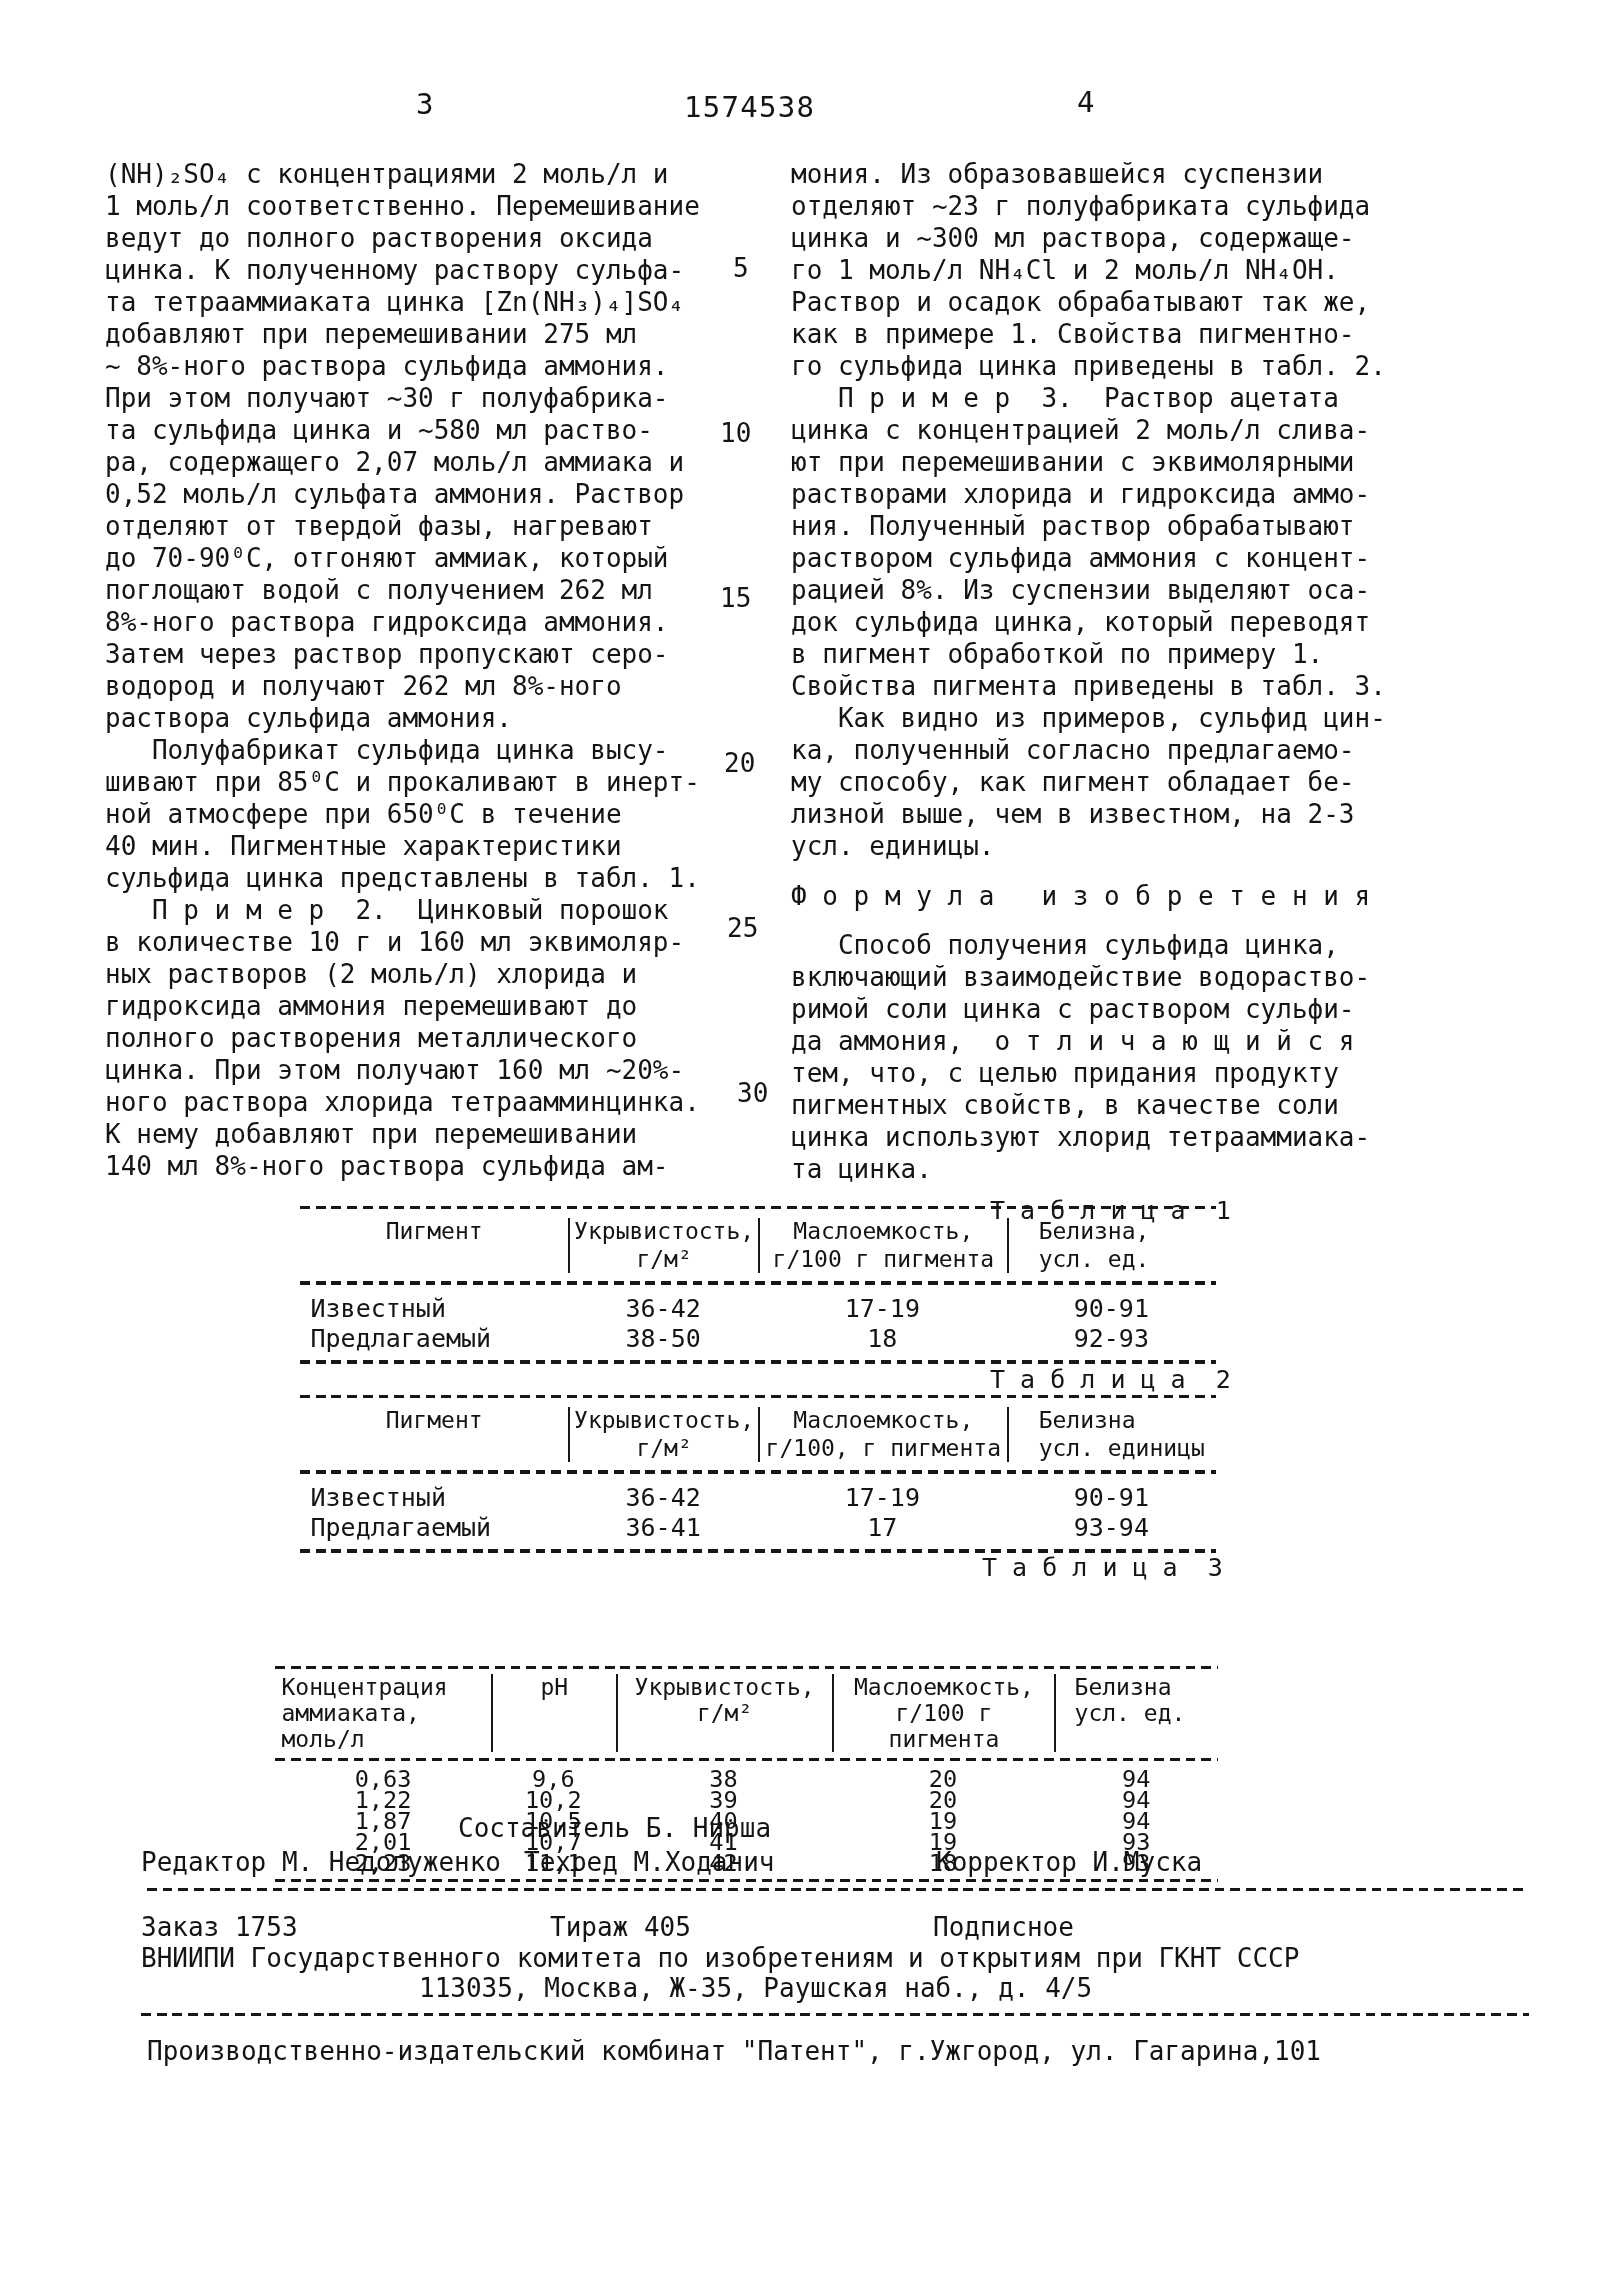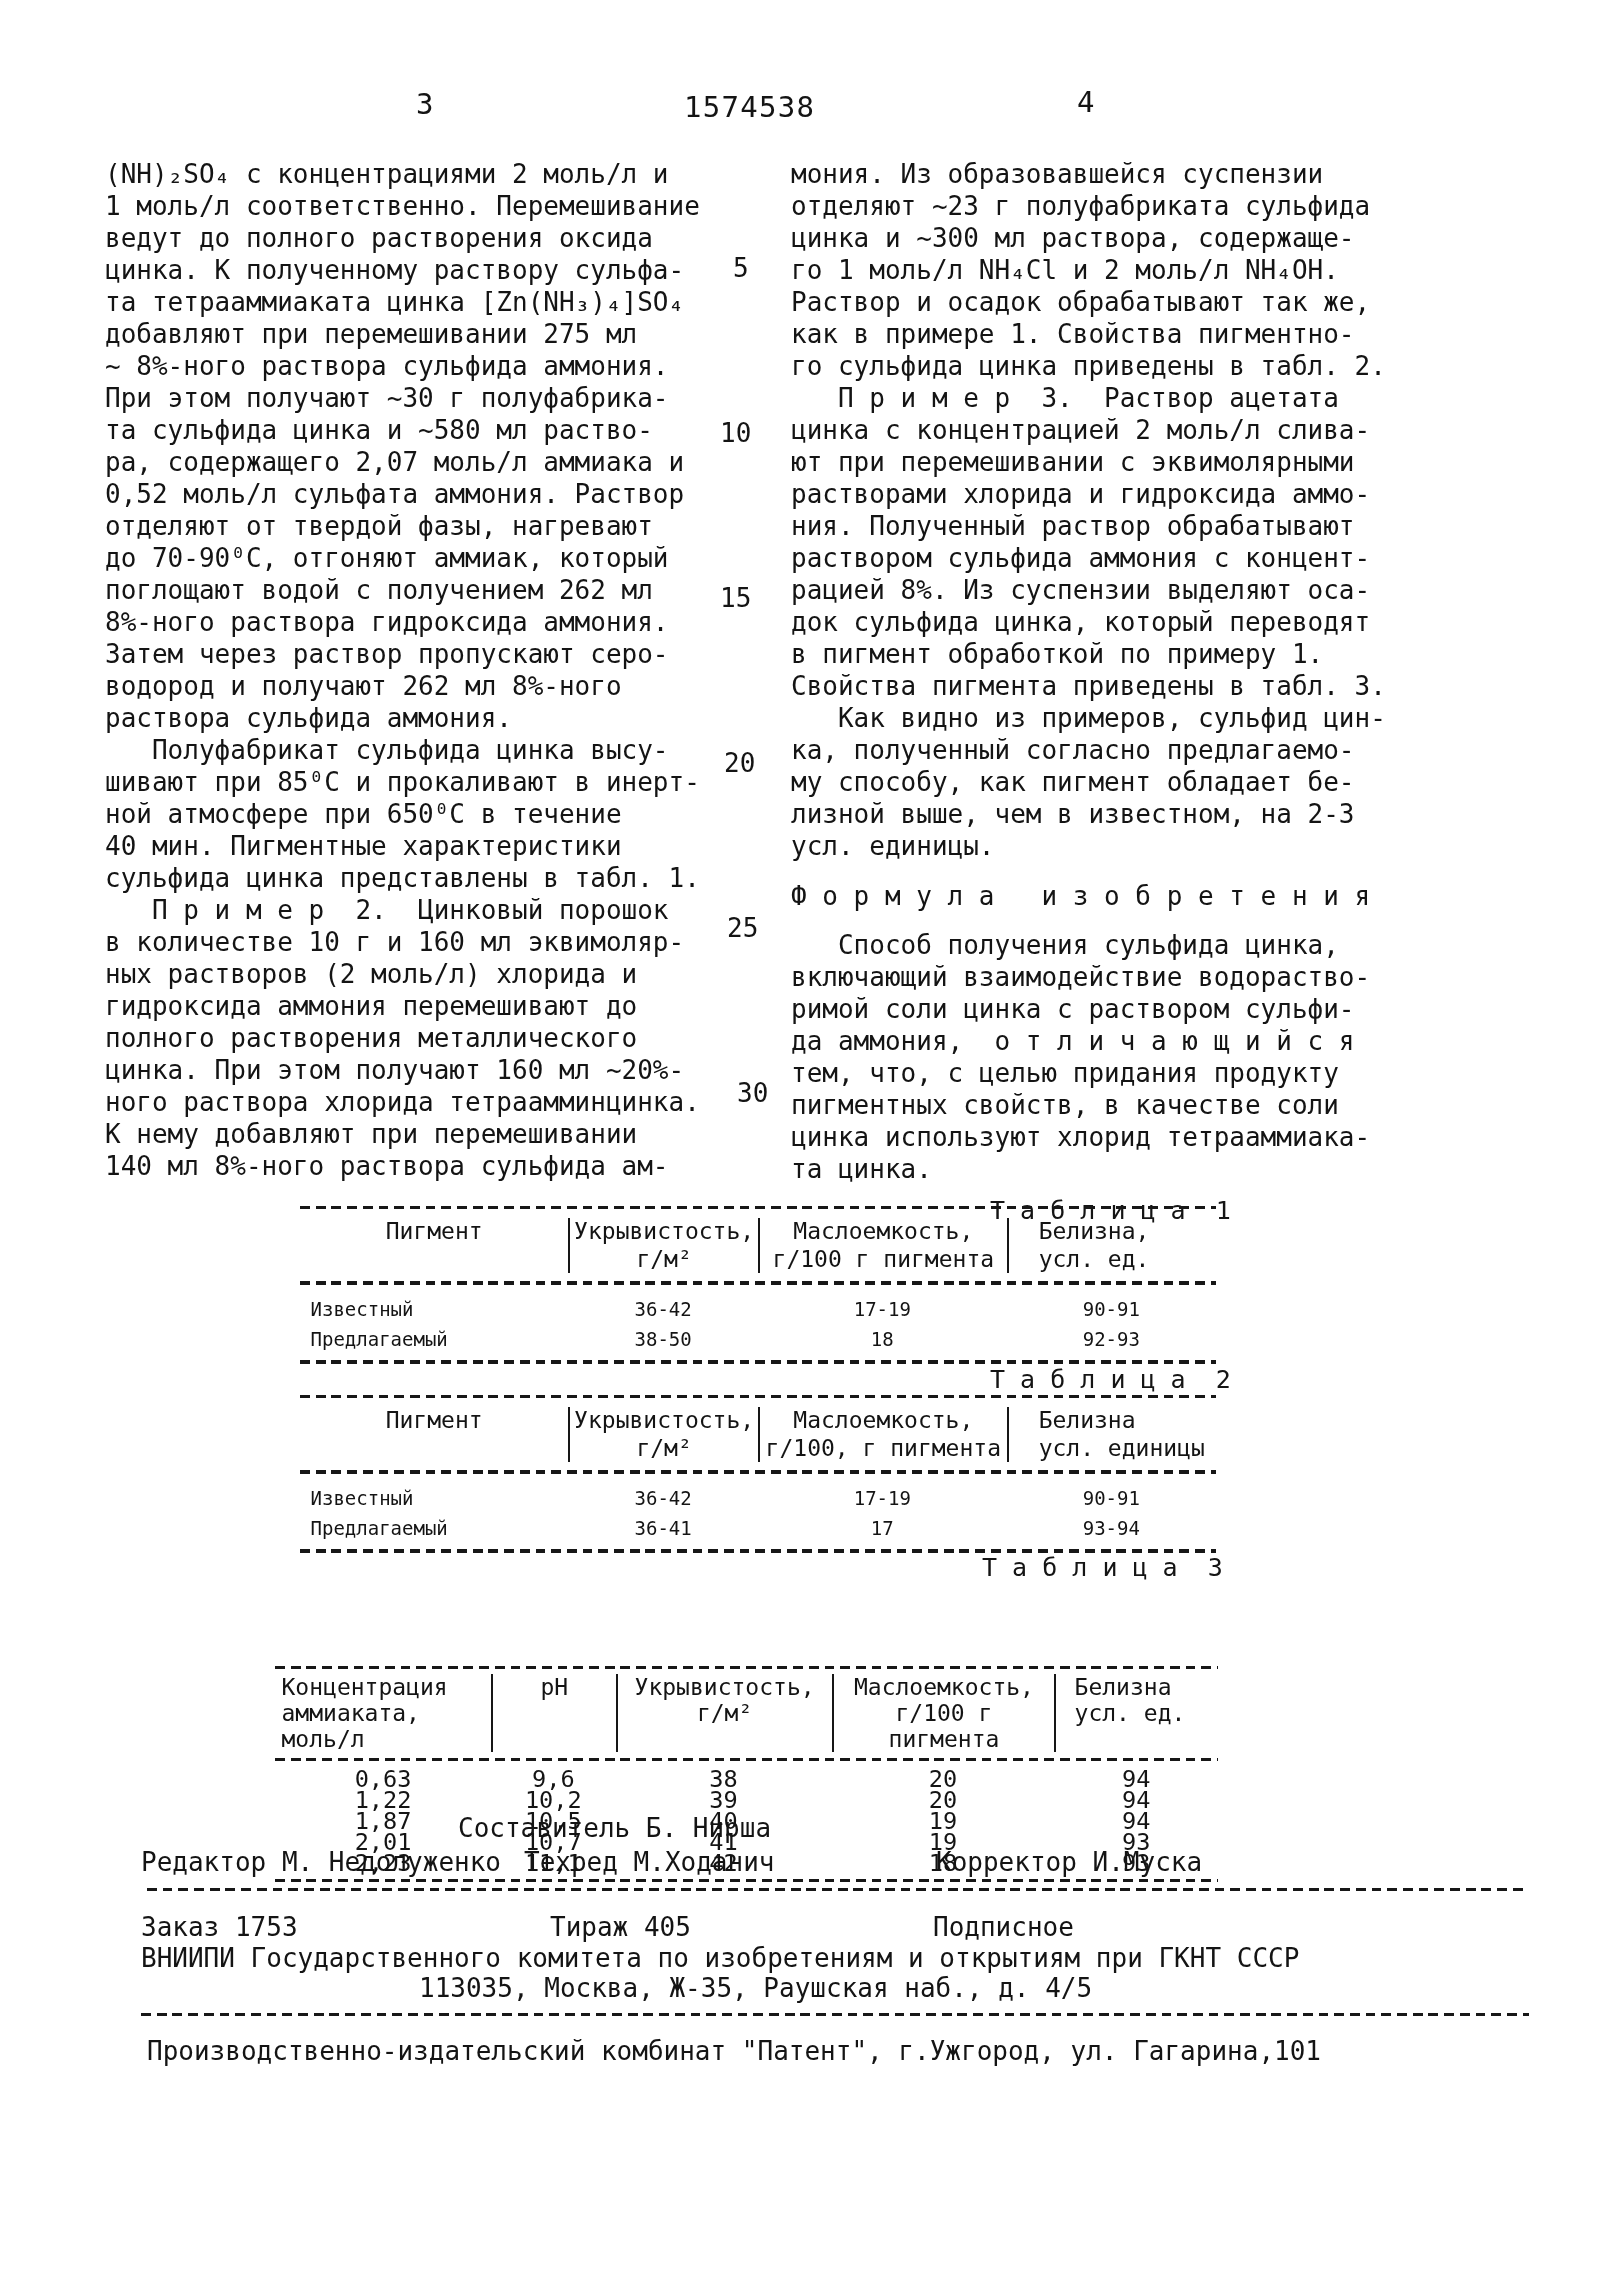--- a/index.html
+++ b/index.html
@@ -38,21 +38,21 @@
   #t1 { left:300px; top:1206px; width:916px; }
   #t2 { left:300px; top:1395px; width:916px; }
   #t3 { left:275px; top:1666px; width:943px; }
   .dashline { height:3.3px; background:repeating-linear-gradient(90deg,#171717 0 9.8px, transparent 9.8px 15.7px); }
   .sep { position:absolute; height:3.3px; background:repeating-linear-gradient(90deg,#171717 0 9.8px, transparent 9.8px 15.7px); }
   .thead { display:grid; padding:9.2px 0 7.9px; }
   .th { font-size:23px; line-height:27.5px; text-align:center; white-space:pre-line; }
   .th + .th { border-left:2px solid #171717; }
   .tbody { padding:9.2px 0 6.5px; }
   .trow { display:grid; }
-  .tcell { font-size:19px; line-height:30px; text-align:center; white-space:pre; }
+  .tcell { font-size:25px; line-height:30px; text-align:center; white-space:pre; }
   #t1 .thead, #t1 .trow, #t2 .thead, #t2 .trow { grid-template-columns:410fr 290fr 380fr 320fr; }
   #t3 .thead, #t3 .trow { grid-template-columns:330fr 190fr 330fr 340fr 250fr; }
   #t1 .tcell:first-child, #t2 .tcell:first-child { text-align:left; padding-left:10.5px; }
   #t1 .th:nth-child(4), #t2 .th:nth-child(4) { text-align:left; padding-left:30px; }
   #t3 .thead { padding:5.2px 0 5.2px; }
   #t3 .th { line-height:26px; }
   #t3 .th:first-child { text-align:left; padding-left:6.5px; }
   #t3 .th:nth-child(5) { text-align:left; padding-left:18.3px; }
   #t3 .tbody { padding:7.9px 0 5.2px; }
   #t3 .tcell { font-size:23.6px; line-height:21px; }

